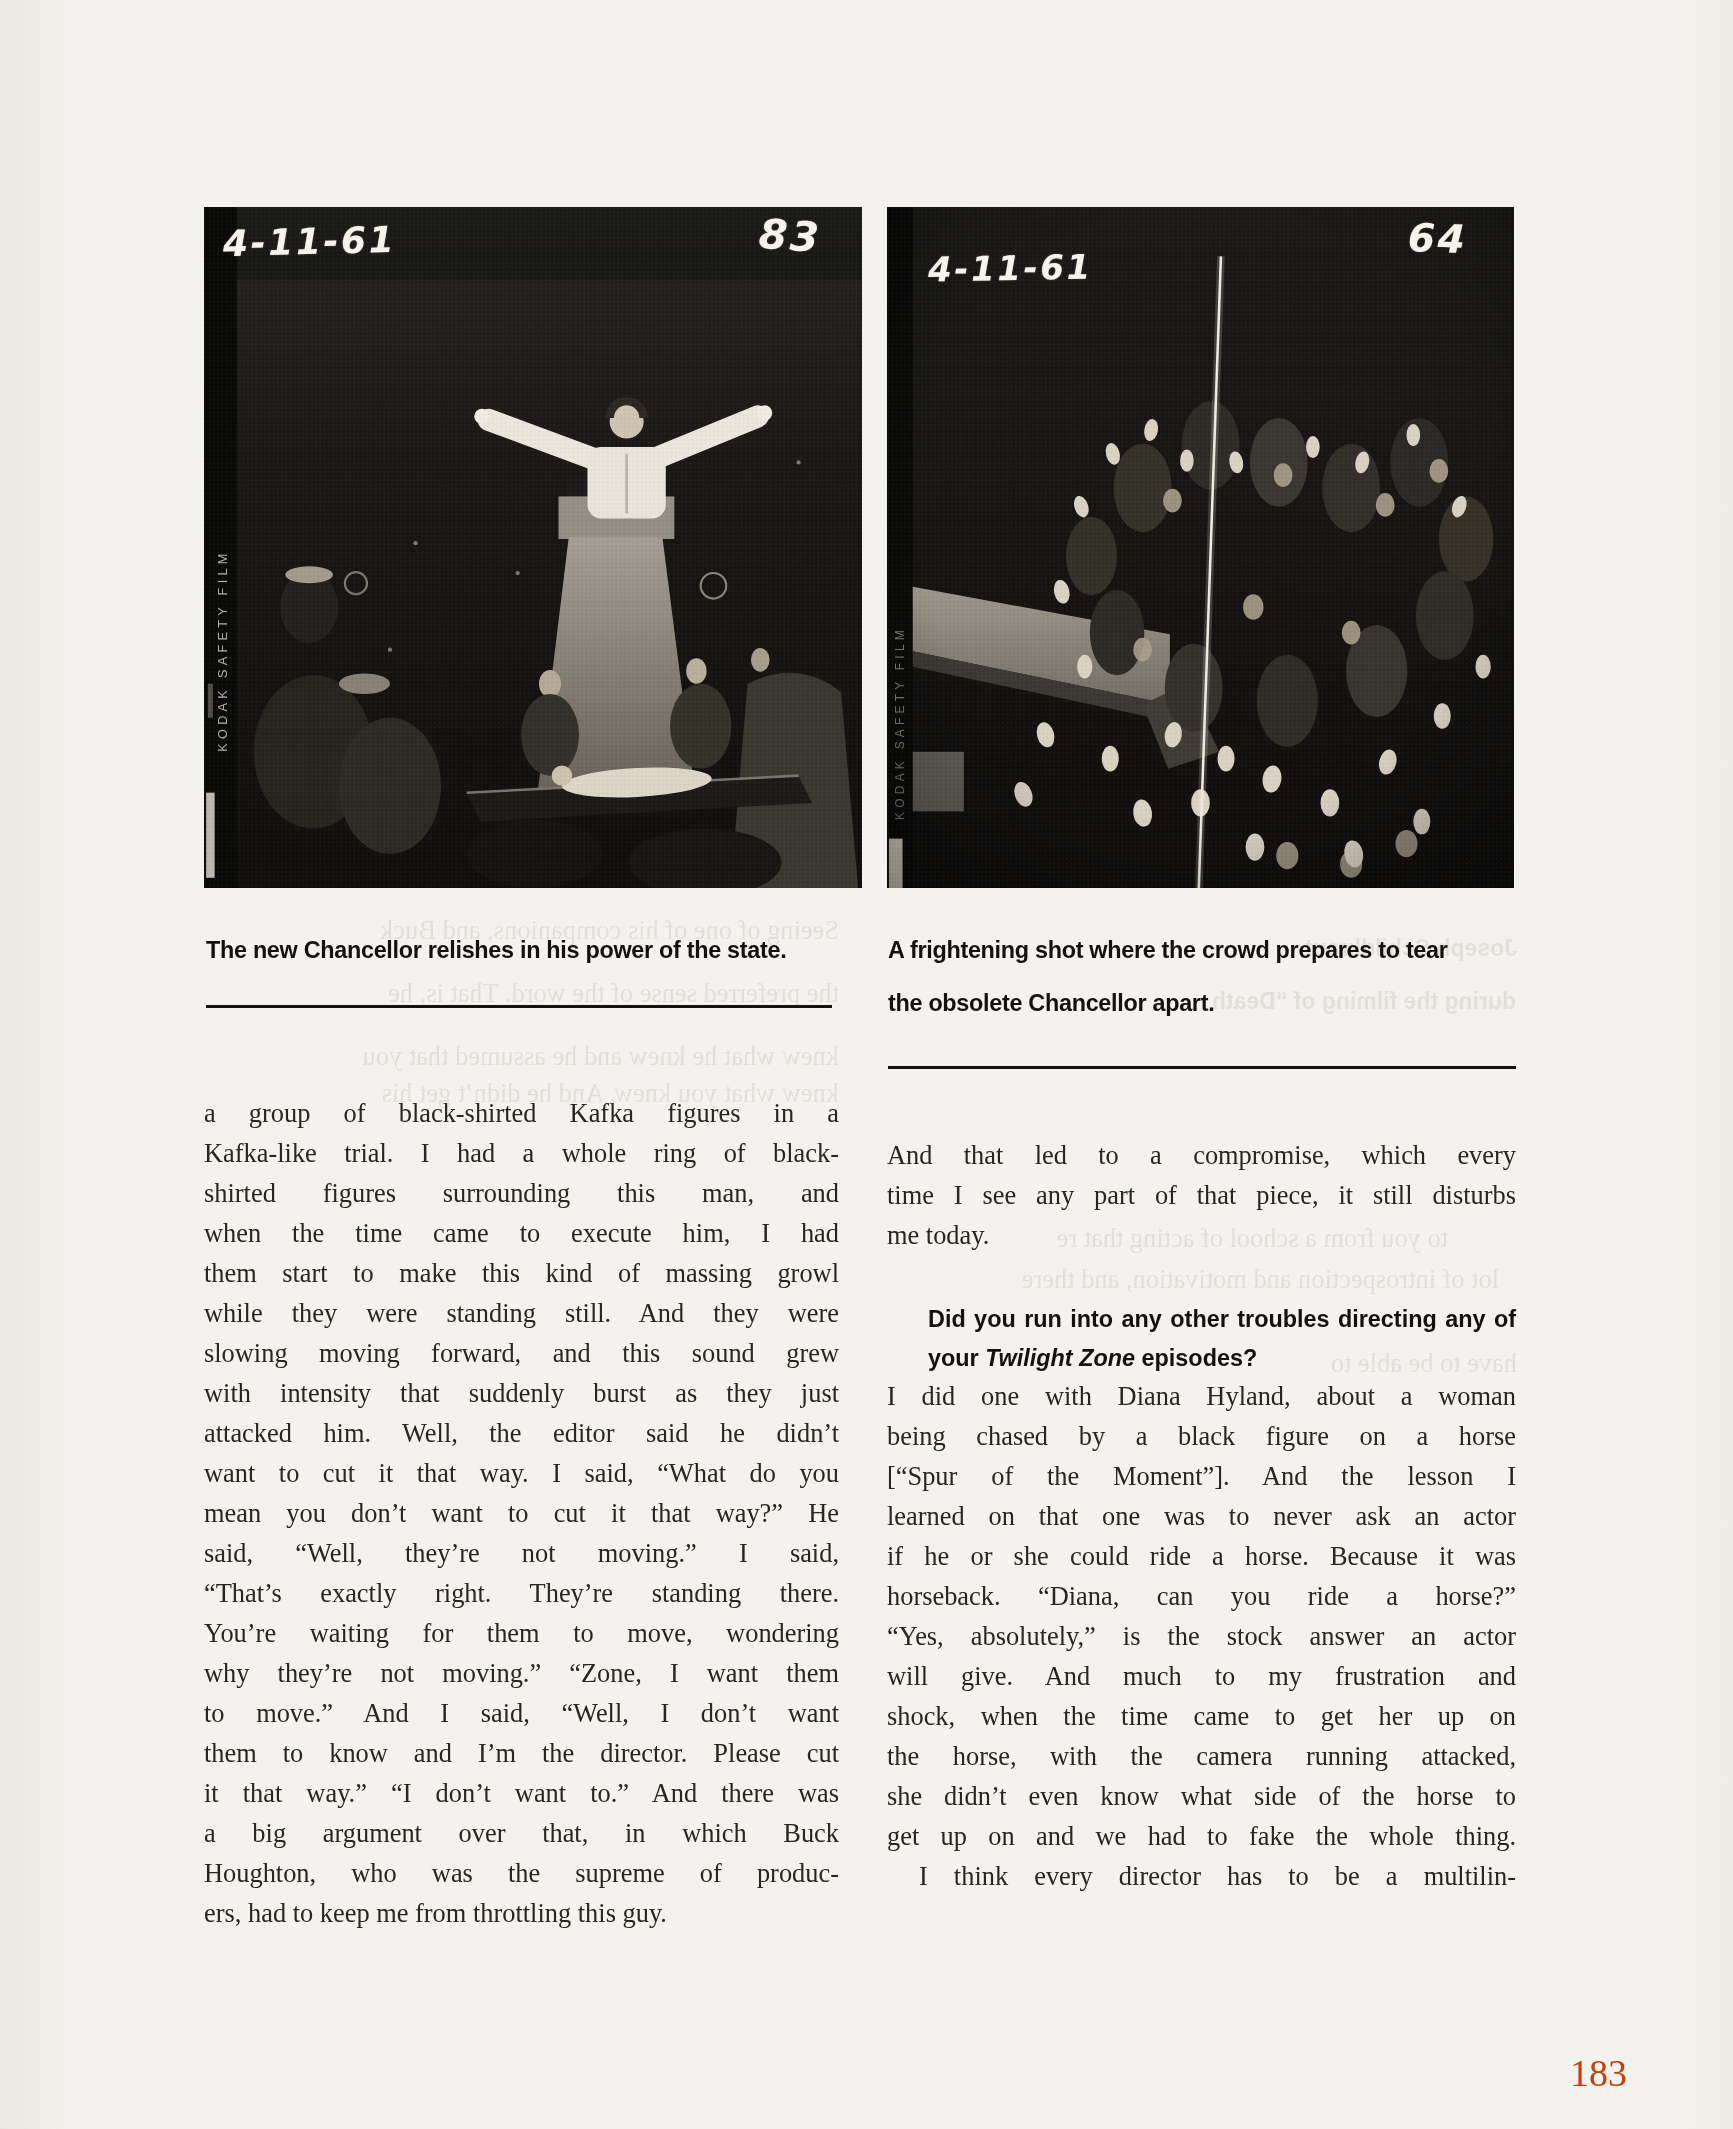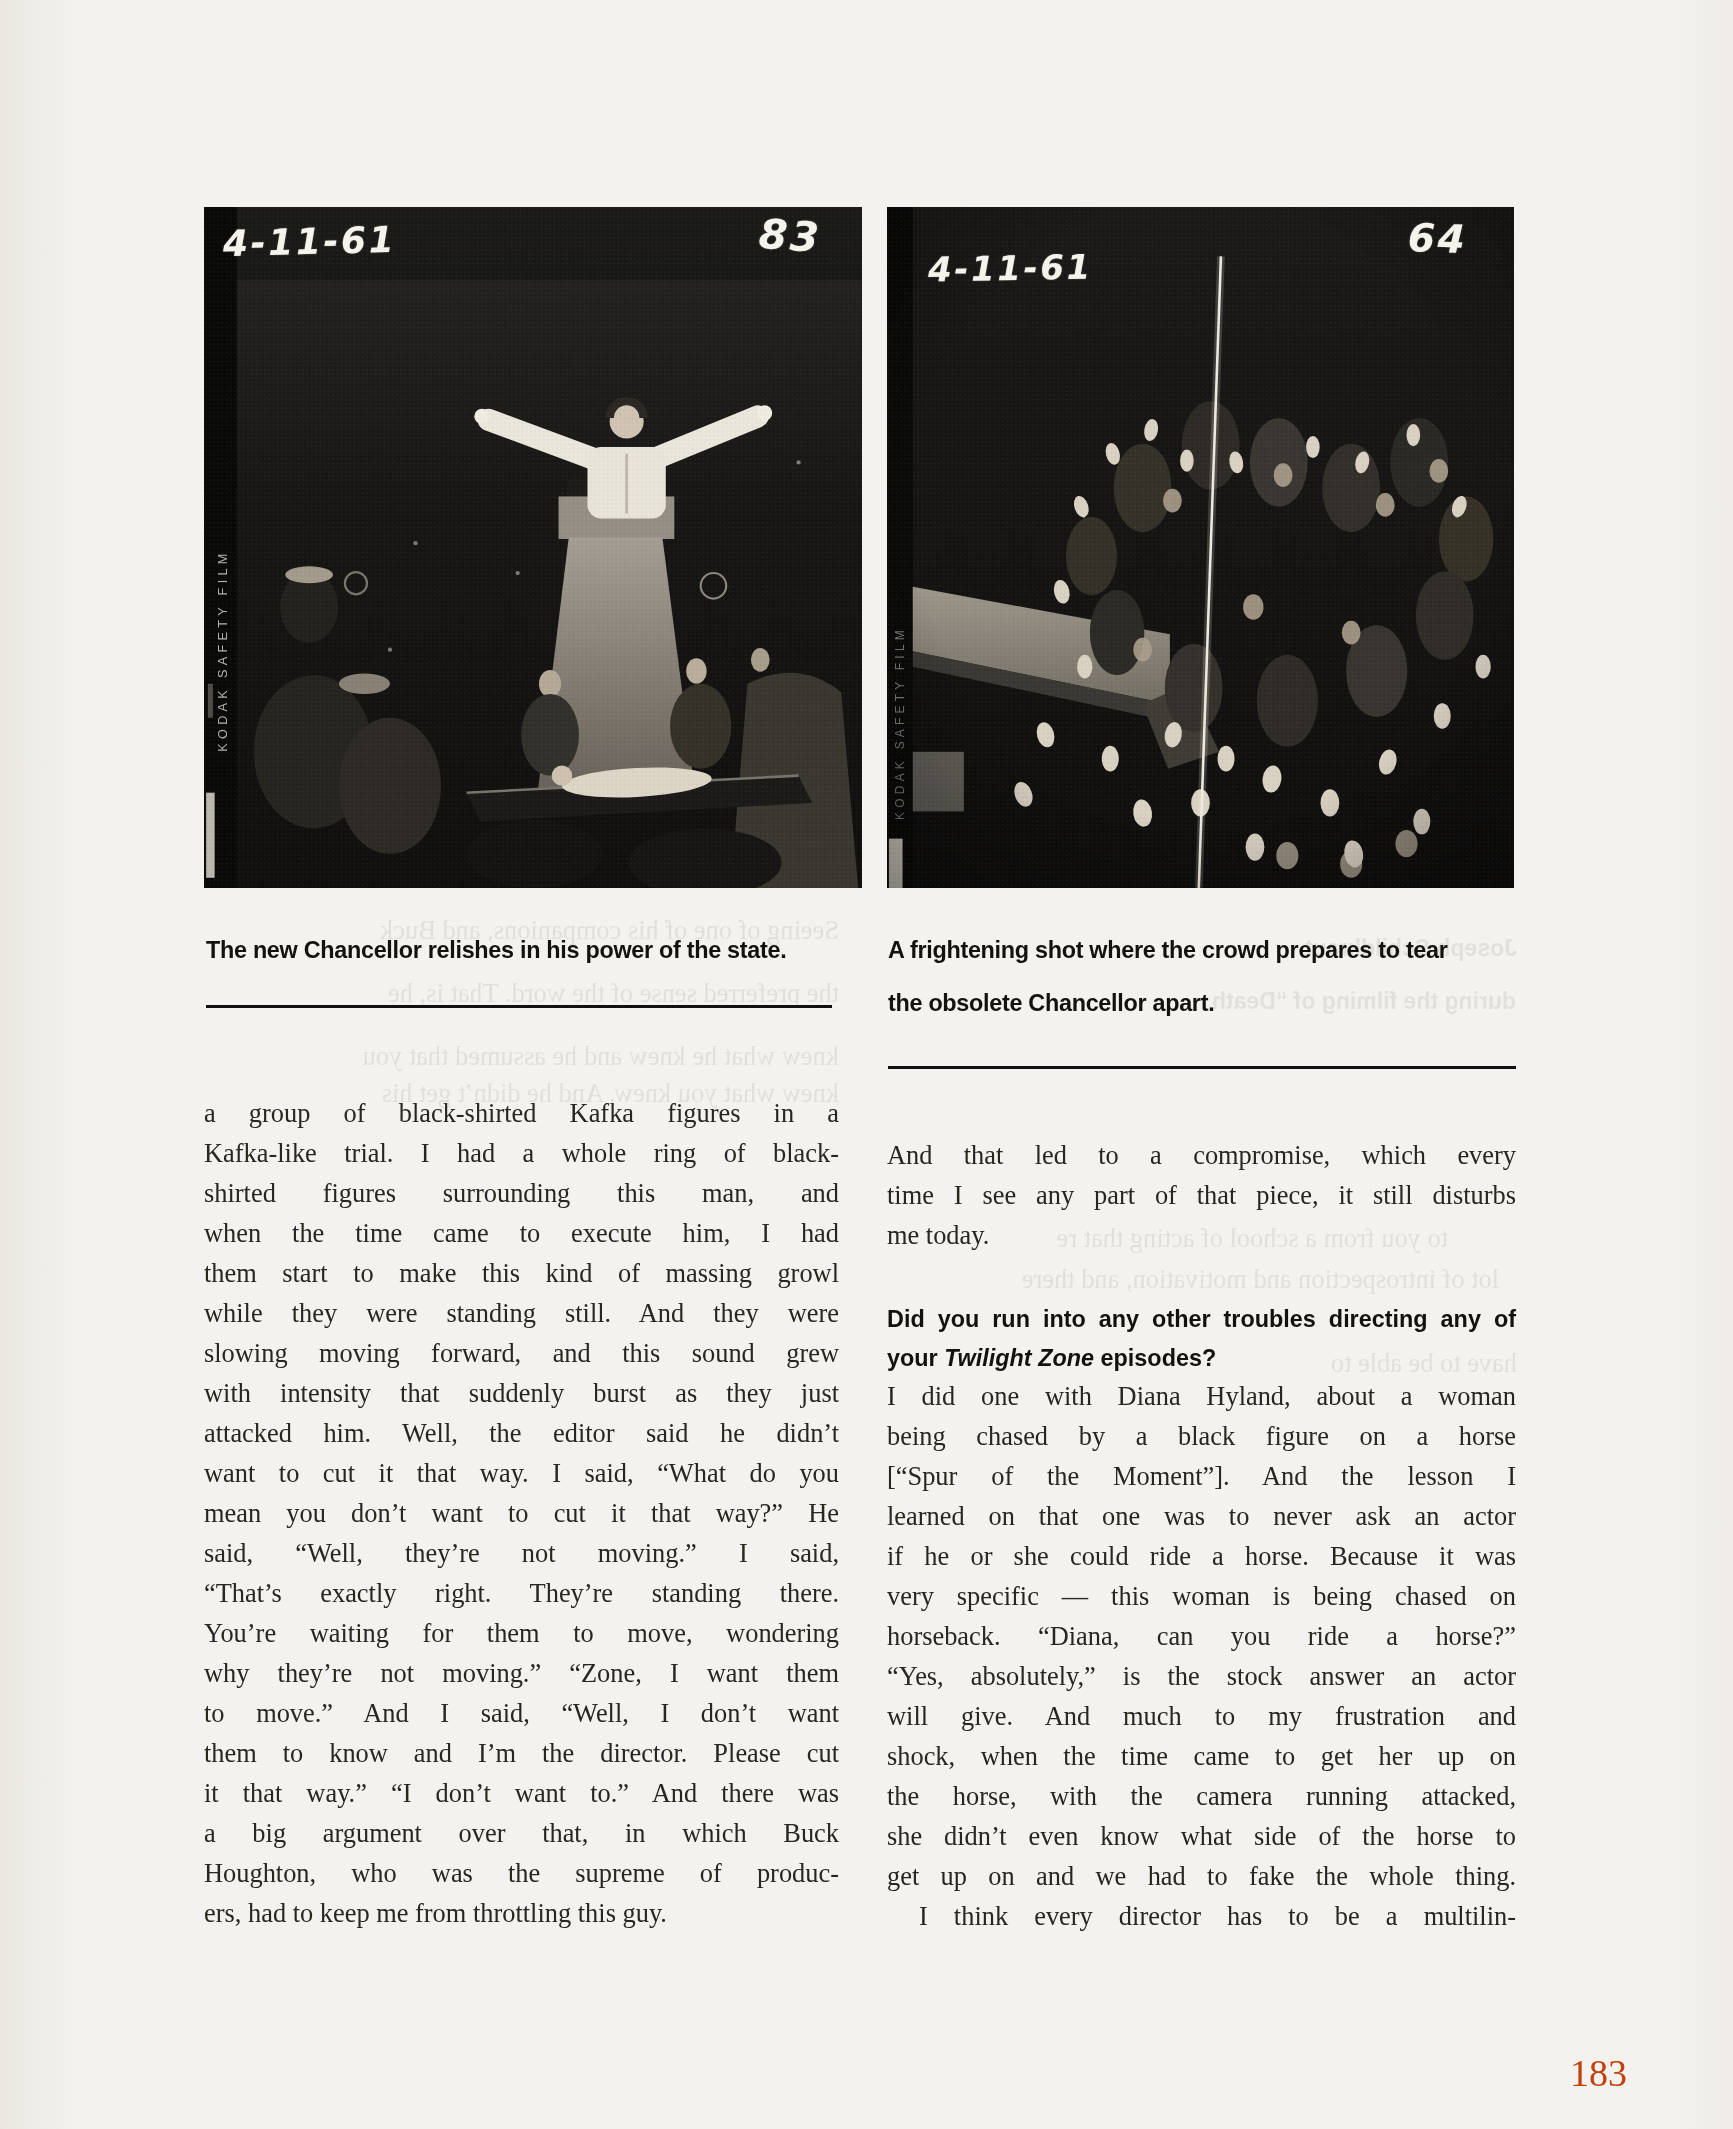--- a/index.html
+++ b/index.html
@@ -17,21 +17,21 @@
         text-shadow:0 0 1.7px rgba(255,255,255,.35);}
   .caption{position:absolute;font-family:"Liberation Sans",sans-serif;font-weight:bold;
         font-size:23.4px;letter-spacing:-0.3px;color:#14120f;white-space:nowrap;}
   .rule{position:absolute;height:3.4px;background:#121110;}
   .col{position:absolute;font-size:26.4px;line-height:40px;}
   .line{height:40px;text-align:justify;text-align-last:justify;white-space:nowrap;}
   .line.no-just{text-align-last:left;}
   .line.indent{padding-left:32px;}
   .question{position:absolute;font-family:"Liberation Sans",sans-serif;font-weight:bold;
         font-size:23.4px;line-height:39px;color:#14120f;}
-  .qline{height:39px;white-space:nowrap;text-align:justify;text-align-last:justify;}
+  .qline{height:39px;white-space:nowrap;text-align:justify;text-align-last:justify;margin-left:41px;}
   .qline.last{text-align-last:left;}
   .qitalic{font-style:italic;}
   .ghost{position:absolute;transform:scaleX(-1);white-space:nowrap;pointer-events:none;}
   .ghost.serif{font-family:"Liberation Serif",serif;font-size:26.4px;color:#6e675b;opacity:.13;}
   .ghost.sans{font-family:"Liberation Sans",sans-serif;font-weight:bold;font-size:23px;
         color:#70695d;opacity:.12;}
   .page-number{position:absolute;left:1570px;top:2051px;font-size:38px;color:#c2410c;}
 </style>
 </head>
 <body>
@@ -250,21 +250,20 @@
     <div class="qline">Did you run into any other troubles directing any of</div>
     <div class="qline last"><span>your </span><span class="qitalic">Twilight Zone</span><span> episodes?</span></div>
   </div>
 
   <div class="col" style="left:887px;top:1376px;width:629px;">
     <div class="line">I did one with Diana Hyland, about a woman</div>
     <div class="line">being chased by a black figure on a horse</div>
     <div class="line">[“Spur of the Moment”]. And the lesson I</div>
     <div class="line">learned on that one was to never ask an actor</div>
     <div class="line">if he or she could ride a horse. Because it was</div>
-    <div class="line">very specific — this woman is being chased on</div>
     <div class="line">horseback. “Diana, can you ride a horse?”</div>
     <div class="line">“Yes, absolutely,” is the stock answer an actor</div>
     <div class="line">will give. And much to my frustration and</div>
     <div class="line">shock, when the time came to get her up on</div>
     <div class="line">the horse, with the camera running attacked,</div>
     <div class="line">she didn’t even know what side of the horse to</div>
     <div class="line">get up on and we had to fake the whole thing.</div>
     <div class="line indent">I think every director has to be a multilin-</div>
   </div>
 

